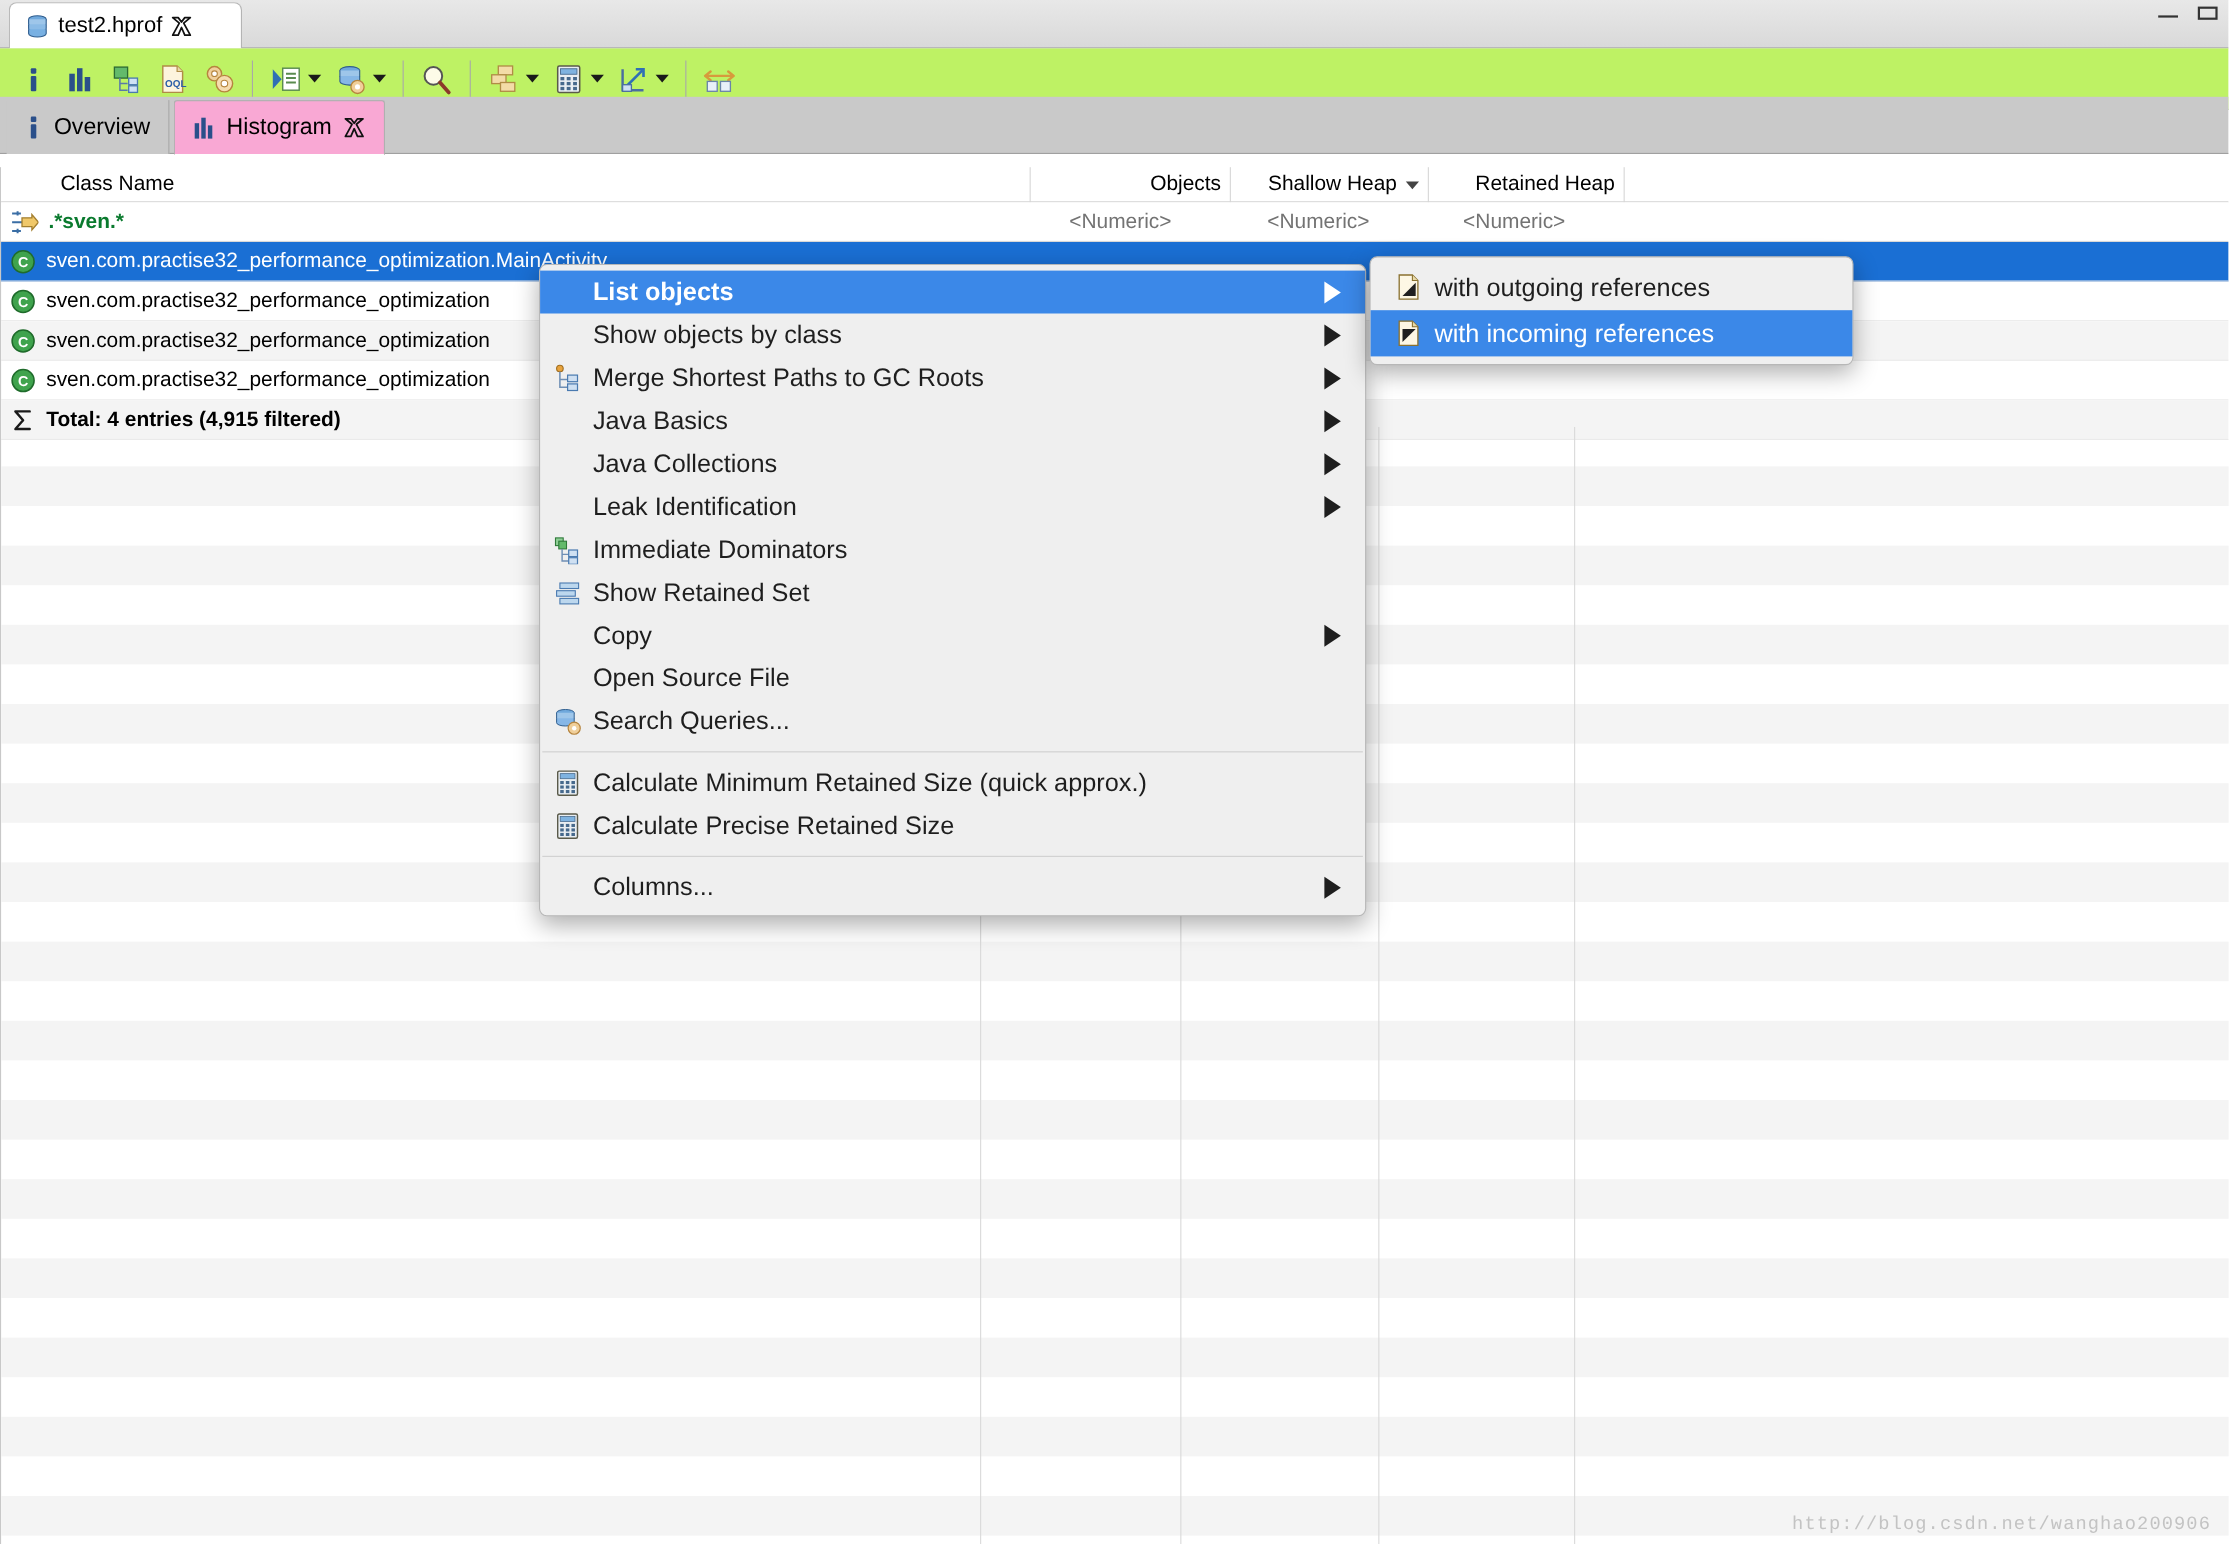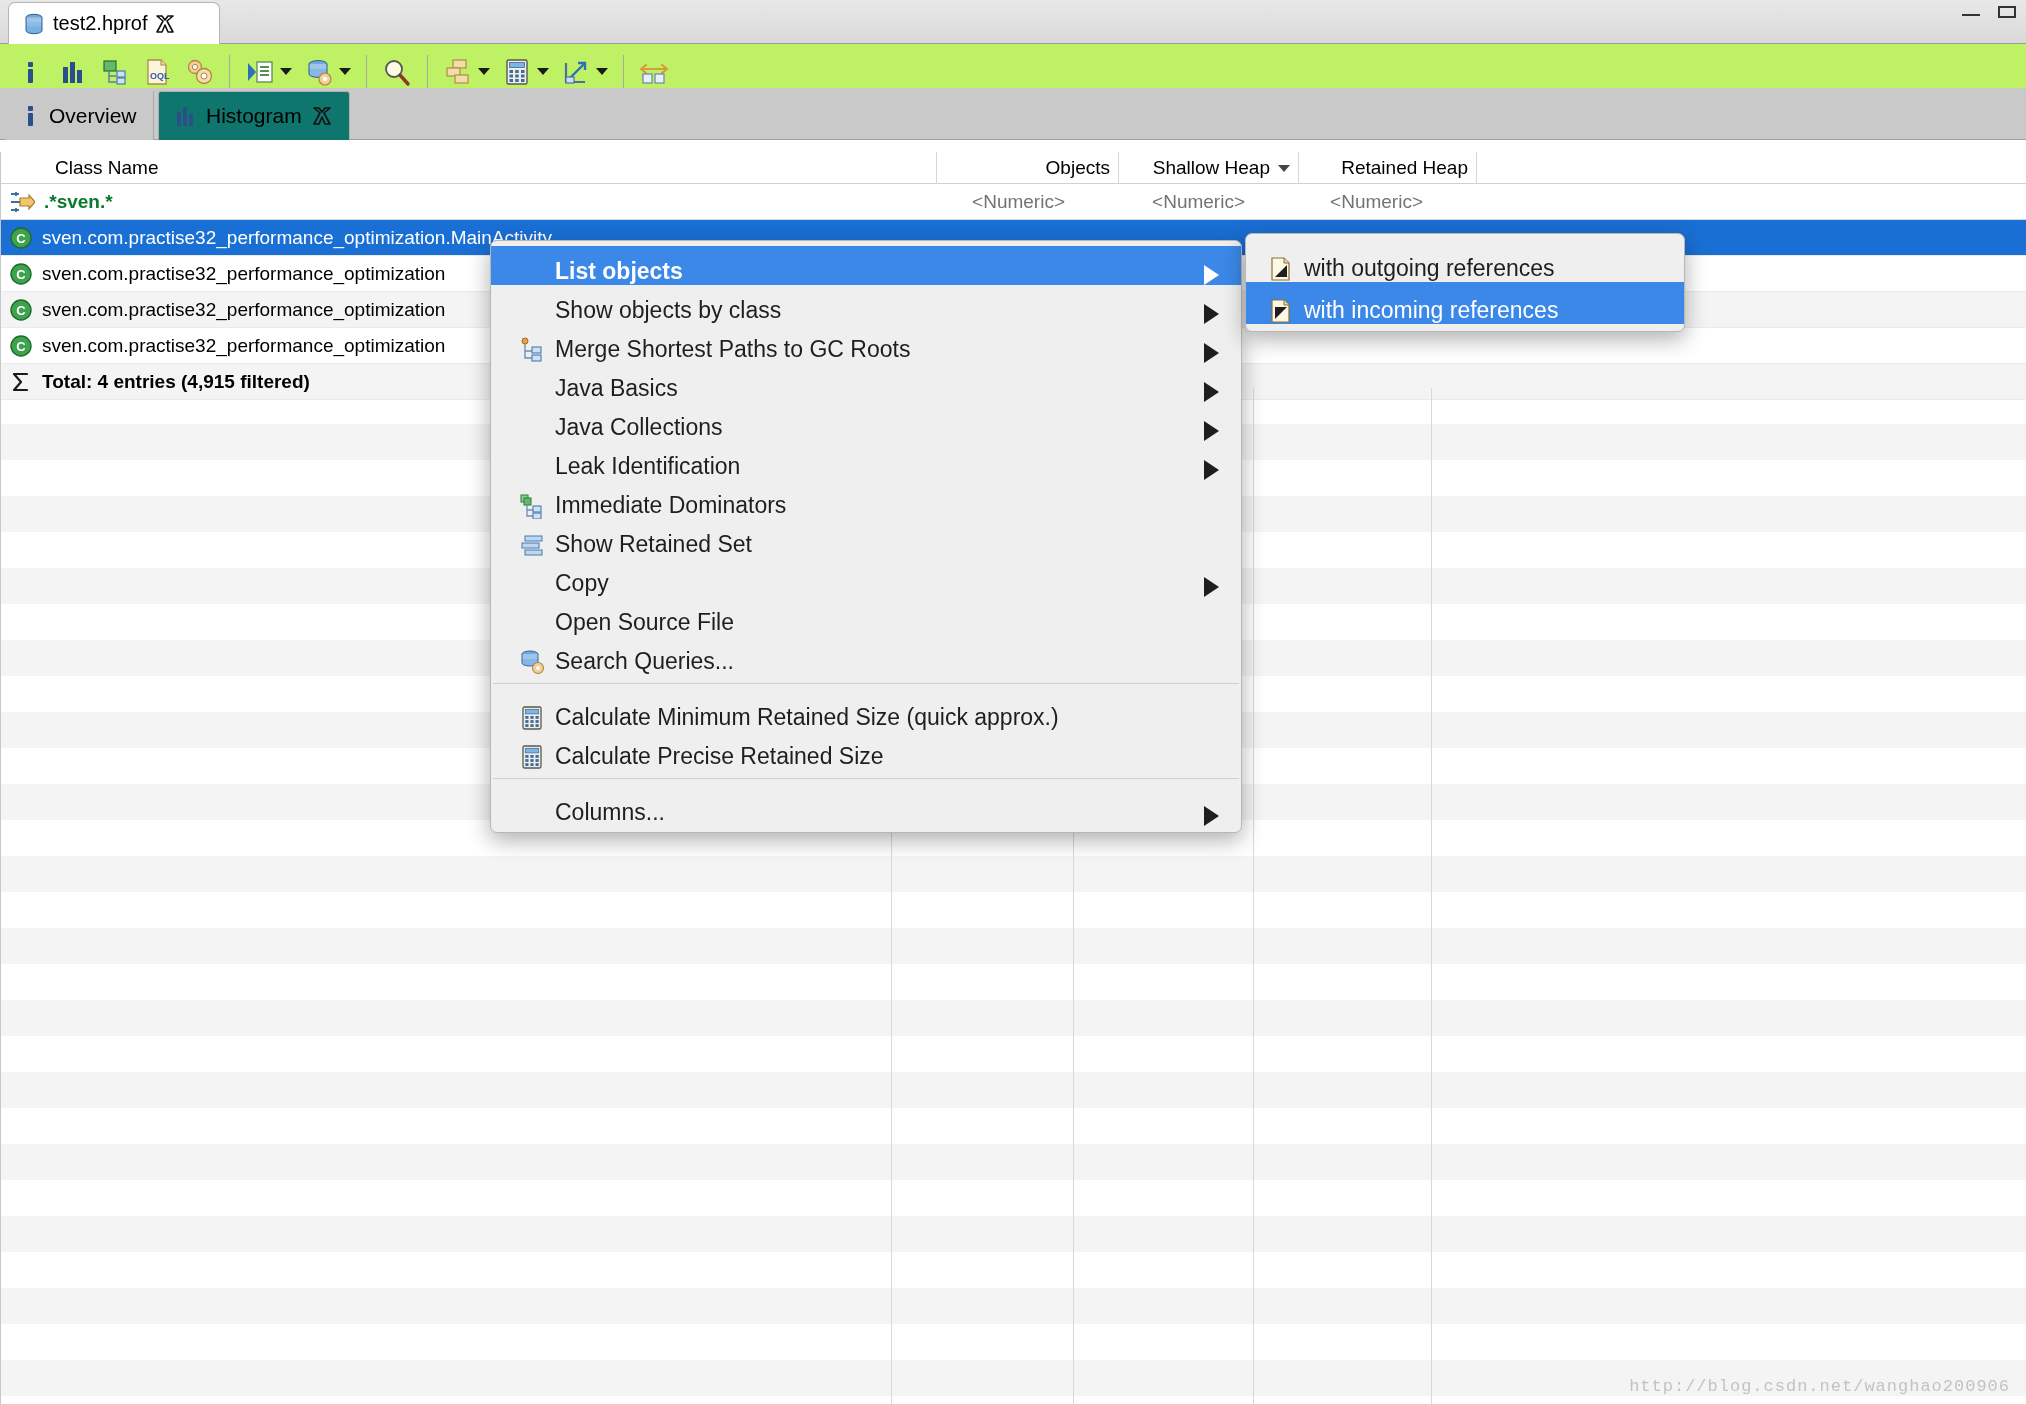--- a/index.html
+++ b/index.html
@@ -113,21 +113,21 @@
     color: #000;
     white-space: nowrap;
   }
   .vtab.inactive {
     left: 6px;
     background: #c9c9c9;
     border-right: 1px solid #a8a8a8;
   }
   .vtab.active {
     left: 158px;
-    background: #0f766e;
+    background: #f9a8d4;
     border: 1px solid #b0b0b0;
     border-bottom: 1px solid #ffffff;
     border-radius: 3px 3px 0 0;
     height: 50px;
     justify-content: space-between;
   }
 
   
   #table {
     position: absolute;
@@ -213,24 +213,24 @@
     border: 1px solid #b7b7b7;
     border-radius: 7px;
     box-shadow: 0 7px 22px rgba(0,0,0,0.32);
     padding: 5px 0 6px 0;
     z-index: 50;
   }
   .mi {
     position: relative;
     height: 39px;
     display: flex;
-    align-items: flex-end;
+    align-items: center;
     font-size: 23px;
     color: #1e1e1e;
-    padding: 0 16px 0 28px;
+    padding: 0 16px 0 12px;
     gap: 10px;
     white-space: nowrap;
   }
   .mi.hl {
     background: #3b88e8;
     color: #ffffff;
     font-weight: bold;
   }
   .mi .mi-icon {
     width: 26px; height: 26px;

